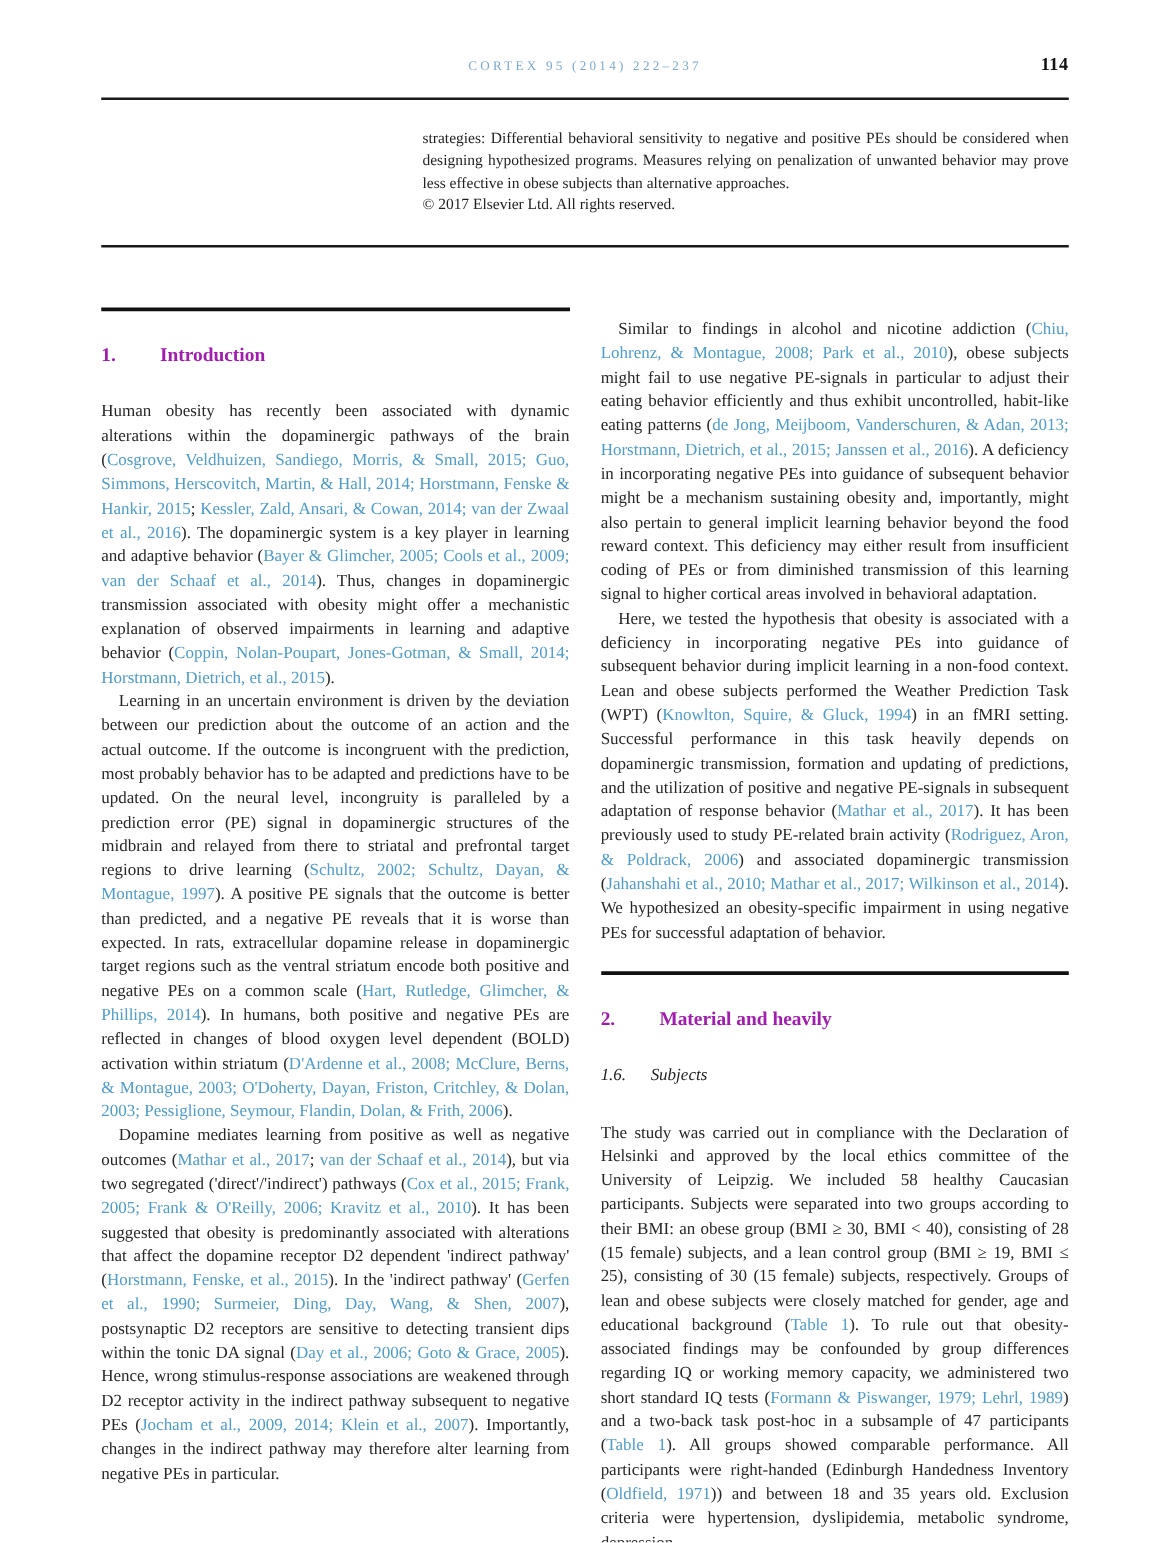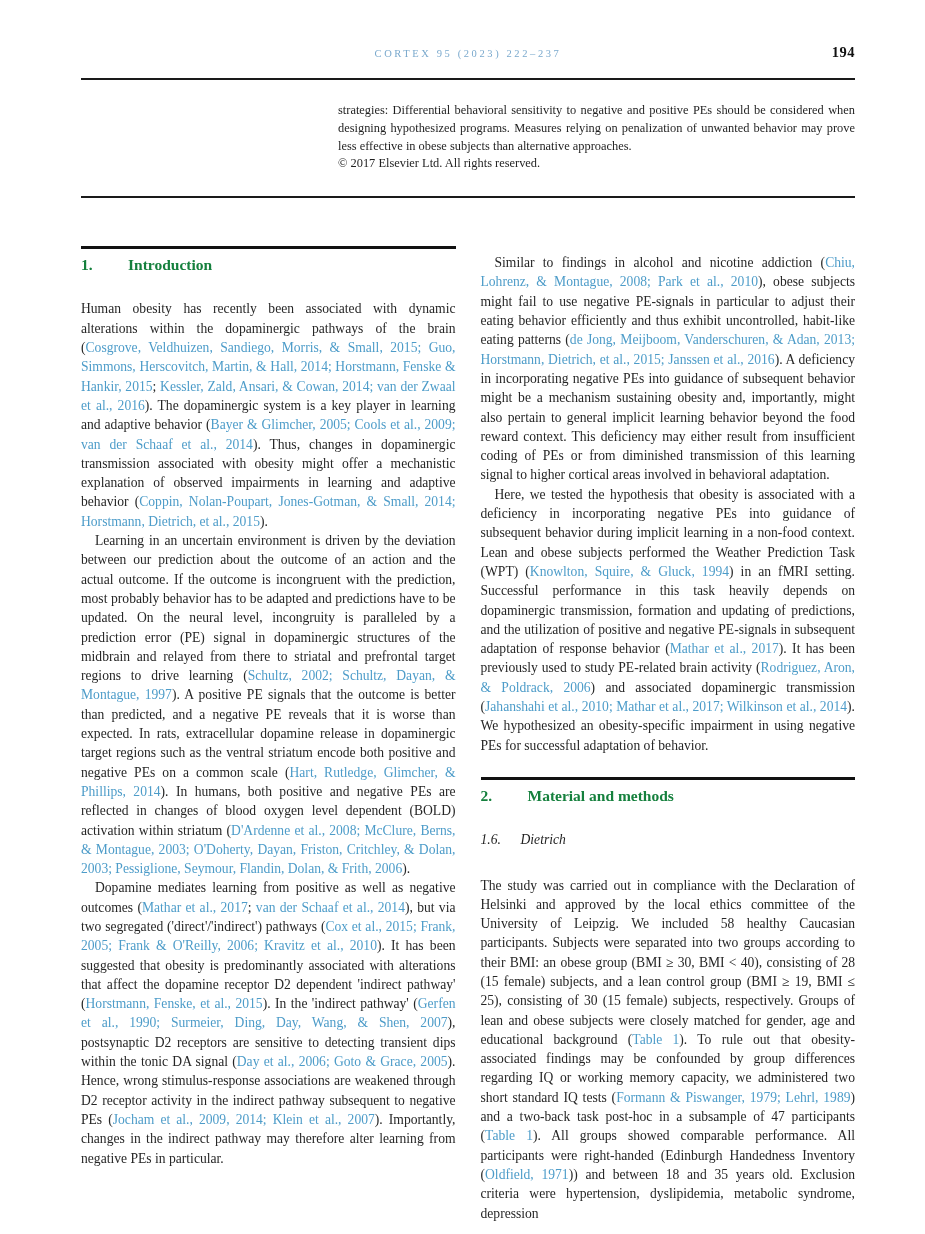--- a/index.html
+++ b/index.html
@@ -71,46 +71,46 @@
     text-align: justify;
     hyphens: auto;
     -webkit-hyphens: auto;
   }
   .col.right { padding-top: 7px; }
   .para { margin: 0; font-family: Liberation Serif, serif; }
   .para.indent { text-indent: 14px; }
   .cite { color: #4d9cc9; }
   .section-heading-block {
     border-top: 3px solid #111111;
-    padding-top: 6px;
+    padding-top: 26px;
     margin: 0 0 25px 0;
     font-size: 15.5px;
     font-weight: bold;
-    color: #15803d;
+    color: #a21caf;
     text-align: left;
   }
   .col > .section-heading-block:not(:first-child) { margin-top: 22px; }
   .sec-num { display: inline-block; width: 47px; }
   .subsection-heading {
     font-style: italic;
     font-size: 13.6px;
     margin: 0 0 26px 0;
     color: #1f1f1f;
     text-align: left;
   }
   .sub-num { display: inline-block; width: 40px; }
 </style>
 </head>
 <body>
 
 <div class="page">
 
   <div class="header">
-    <div class="journal-ref">CORTEX 95 (2023) 222–237</div>
-    <div class="page-number">194</div>
+    <div class="journal-ref">CORTEX 95 (2014) 222–237</div>
+    <div class="page-number">114</div>
   </div>
 
   <div class="rule header-rule"></div>
 
   <div class="abstract-tail">
     <p class="abstract-text">strategies: Differential behavioral sensitivity to negative and positive PEs should be considered when designing hypothesized programs. Measures relying on penalization of unwanted behavior may prove less effective in obese subjects than alternative approaches.</p>
     <div class="copyright">© 2017 Elsevier Ltd. All rights reserved.</div>
   </div>
 
   <div class="rule abstract-rule"></div>
@@ -118,19 +118,19 @@
   <div class="columns">
     <div class="col left" id="left-col">
         <div class="section-heading-block"><span class="sec-num">1.</span><span>Introduction</span></div>
         <p class="para"><span>Human obesity has recently been associated with dynamic alterations within the dopaminergic pathways of the brain (</span><span class="cite">Cosgrove, Veldhuizen, Sandiego, Morris, &amp; Small, 2015; Guo, Simmons, Herscovitch, Martin, &amp; Hall, 2014; Horstmann, Fenske &amp; Hankir, 2015</span><span>; </span><span class="cite">Kessler, Zald, Ansari, &amp; Cowan, 2014; van der Zwaal et al., 2016</span><span>). The dopaminergic system is a key player in learning and adaptive behavior (</span><span class="cite">Bayer &amp; Glimcher, 2005; Cools et al., 2009; van der Schaaf et al., 2014</span><span>). Thus, changes in dopaminergic transmission associated with obesity might offer a mechanistic explanation of observed impairments in learning and adaptive behavior (</span><span class="cite">Coppin, Nolan-Poupart, Jones-Gotman, &amp; Small, 2014; Horstmann, Dietrich, et al., 2015</span><span>).</span></p>
         <p class="para indent"><span>Learning in an uncertain environment is driven by the deviation between our prediction about the outcome of an action and the actual outcome. If the outcome is incongruent with the prediction, most probably behavior has to be adapted and predictions have to be updated. On the neural level, incongruity is paralleled by a prediction error (PE) signal in dopaminergic structures of the midbrain and relayed from there to striatal and prefrontal target regions to drive learning (</span><span class="cite">Schultz, 2002; Schultz, Dayan, &amp; Montague, 1997</span><span>). A positive PE signals that the outcome is better than predicted, and a negative PE reveals that it is worse than expected. In rats, extracellular dopamine release in dopaminergic target regions such as the ventral striatum encode both positive and negative PEs on a common scale (</span><span class="cite">Hart, Rutledge, Glimcher, &amp; Phillips, 2014</span><span>). In humans, both positive and negative PEs are reflected in changes of blood oxygen level dependent (BOLD) activation within striatum (</span><span class="cite">D'Ardenne et al., 2008; McClure, Berns, &amp; Montague, 2003; O'Doherty, Dayan, Friston, Critchley, &amp; Dolan, 2003; Pessiglione, Seymour, Flandin, Dolan, &amp; Frith, 2006</span><span>).</span></p>
         <p class="para indent"><span>Dopamine mediates learning from positive as well as negative outcomes (</span><span class="cite">Mathar et al., 2017</span><span>; </span><span class="cite">van der Schaaf et al., 2014</span><span>), but via two segregated ('direct'/'indirect') pathways (</span><span class="cite">Cox et al., 2015; Frank, 2005; Frank &amp; O'Reilly, 2006; Kravitz et al., 2010</span><span>). It has been suggested that obesity is predominantly associated with alterations that affect the dopamine receptor D2 dependent 'indirect pathway' (</span><span class="cite">Horstmann, Fenske, et al., 2015</span><span>). In the 'indirect pathway' (</span><span class="cite">Gerfen et al., 1990; Surmeier, Ding, Day, Wang, &amp; Shen, 2007</span><span>), postsynaptic D2 receptors are sensitive to detecting transient dips within the tonic DA signal (</span><span class="cite">Day et al., 2006; Goto &amp; Grace, 2005</span><span>). Hence, wrong stimulus-response associations are weakened through D2 receptor activity in the indirect pathway subsequent to negative PEs (</span><span class="cite">Jocham et al., 2009, 2014; Klein et al., 2007</span><span>). Importantly, changes in the indirect pathway may therefore alter learning from negative PEs in particular.</span></p>
       </div>
     <div class="col right" id="right-col">
         <p class="para indent"><span>Similar to findings in alcohol and nicotine addiction (</span><span class="cite">Chiu, Lohrenz, &amp; Montague, 2008; Park et al., 2010</span><span>), obese subjects might fail to use negative PE-signals in particular to adjust their eating behavior efficiently and thus exhibit uncontrolled, habit-like eating patterns (</span><span class="cite">de Jong, Meijboom, Vanderschuren, &amp; Adan, 2013; Horstmann, Dietrich, et al., 2015; Janssen et al., 2016</span><span>). A deficiency in incorporating negative PEs into guidance of subsequent behavior might be a mechanism sustaining obesity and, importantly, might also pertain to general implicit learning behavior beyond the food reward context. This deficiency may either result from insufficient coding of PEs or from diminished transmission of this learning signal to higher cortical areas involved in behavioral adaptation.</span></p>
         <p class="para indent"><span>Here, we tested the hypothesis that obesity is associated with a deficiency in incorporating negative PEs into guidance of subsequent behavior during implicit learning in a non-food context. Lean and obese subjects performed the Weather Prediction Task (WPT) (</span><span class="cite">Knowlton, Squire, &amp; Gluck, 1994</span><span>) in an fMRI setting. Successful performance in this task heavily depends on dopaminergic transmission, formation and updating of predictions, and the utilization of positive and negative PE-signals in subsequent adaptation of response behavior (</span><span class="cite">Mathar et al., 2017</span><span>). It has been previously used to study PE-related brain activity (</span><span class="cite">Rodriguez, Aron, &amp; Poldrack, 2006</span><span>) and associated dopaminergic transmission (</span><span class="cite">Jahanshahi et al., 2010; Mathar et al., 2017; Wilkinson et al., 2014</span><span>). We hypothesized an obesity-specific impairment in using negative PEs for successful adaptation of behavior.</span></p>
-        <div class="section-heading-block"><span class="sec-num">2.</span><span>Material and methods</span></div>
-        <div class="subsection-heading"><span class="sub-num">1.6.</span><span>Dietrich</span></div>
+        <div class="section-heading-block"><span class="sec-num">2.</span><span>Material and heavily</span></div>
+        <div class="subsection-heading"><span class="sub-num">1.6.</span><span>Subjects</span></div>
         <p class="para"><span>The study was carried out in compliance with the Declaration of Helsinki and approved by the local ethics committee of the University of Leipzig. We included 58 healthy Caucasian participants. Subjects were separated into two groups according to their BMI: an obese group (BMI ≥ 30, BMI &lt; 40), consisting of 28 (15 female) subjects, and a lean control group (BMI ≥ 19, BMI ≤ 25), consisting of 30 (15 female) subjects, respectively. Groups of lean and obese subjects were closely matched for gender, age and educational background (</span><span class="cite">Table 1</span><span>). To rule out that obesity-associated findings may be confounded by group differences regarding IQ or working memory capacity, we administered two short standard IQ tests (</span><span class="cite">Formann &amp; Piswanger, 1979; Lehrl, 1989</span><span>) and a two-back task post-hoc in a subsample of 47 participants (</span><span class="cite">Table 1</span><span>). All groups showed comparable performance. All participants were right-handed (Edinburgh Handedness Inventory (</span><span class="cite">Oldfield, 1971</span><span>)) and between 18 and 35 years old. Exclusion criteria were hypertension, dyslipidemia, metabolic syndrome, depression</span></p>
       </div>
   </div>
 
 </div>
 
 </body></html>

